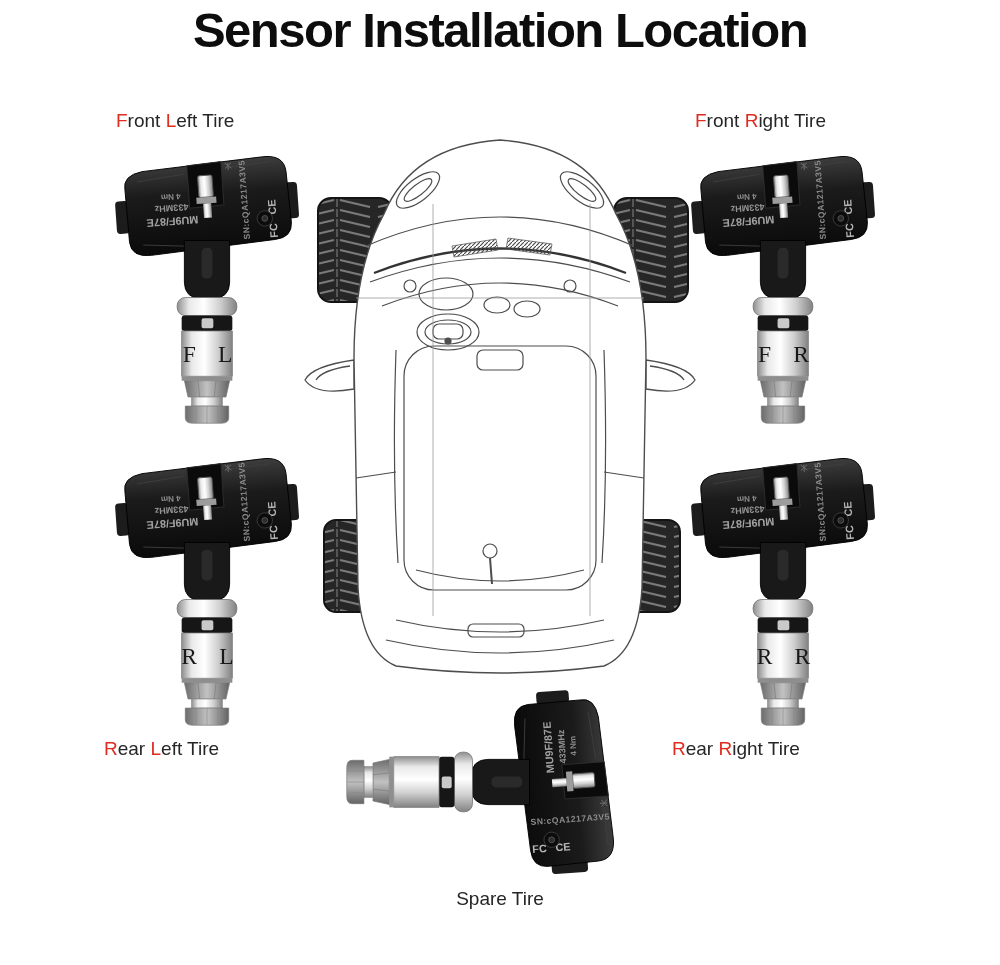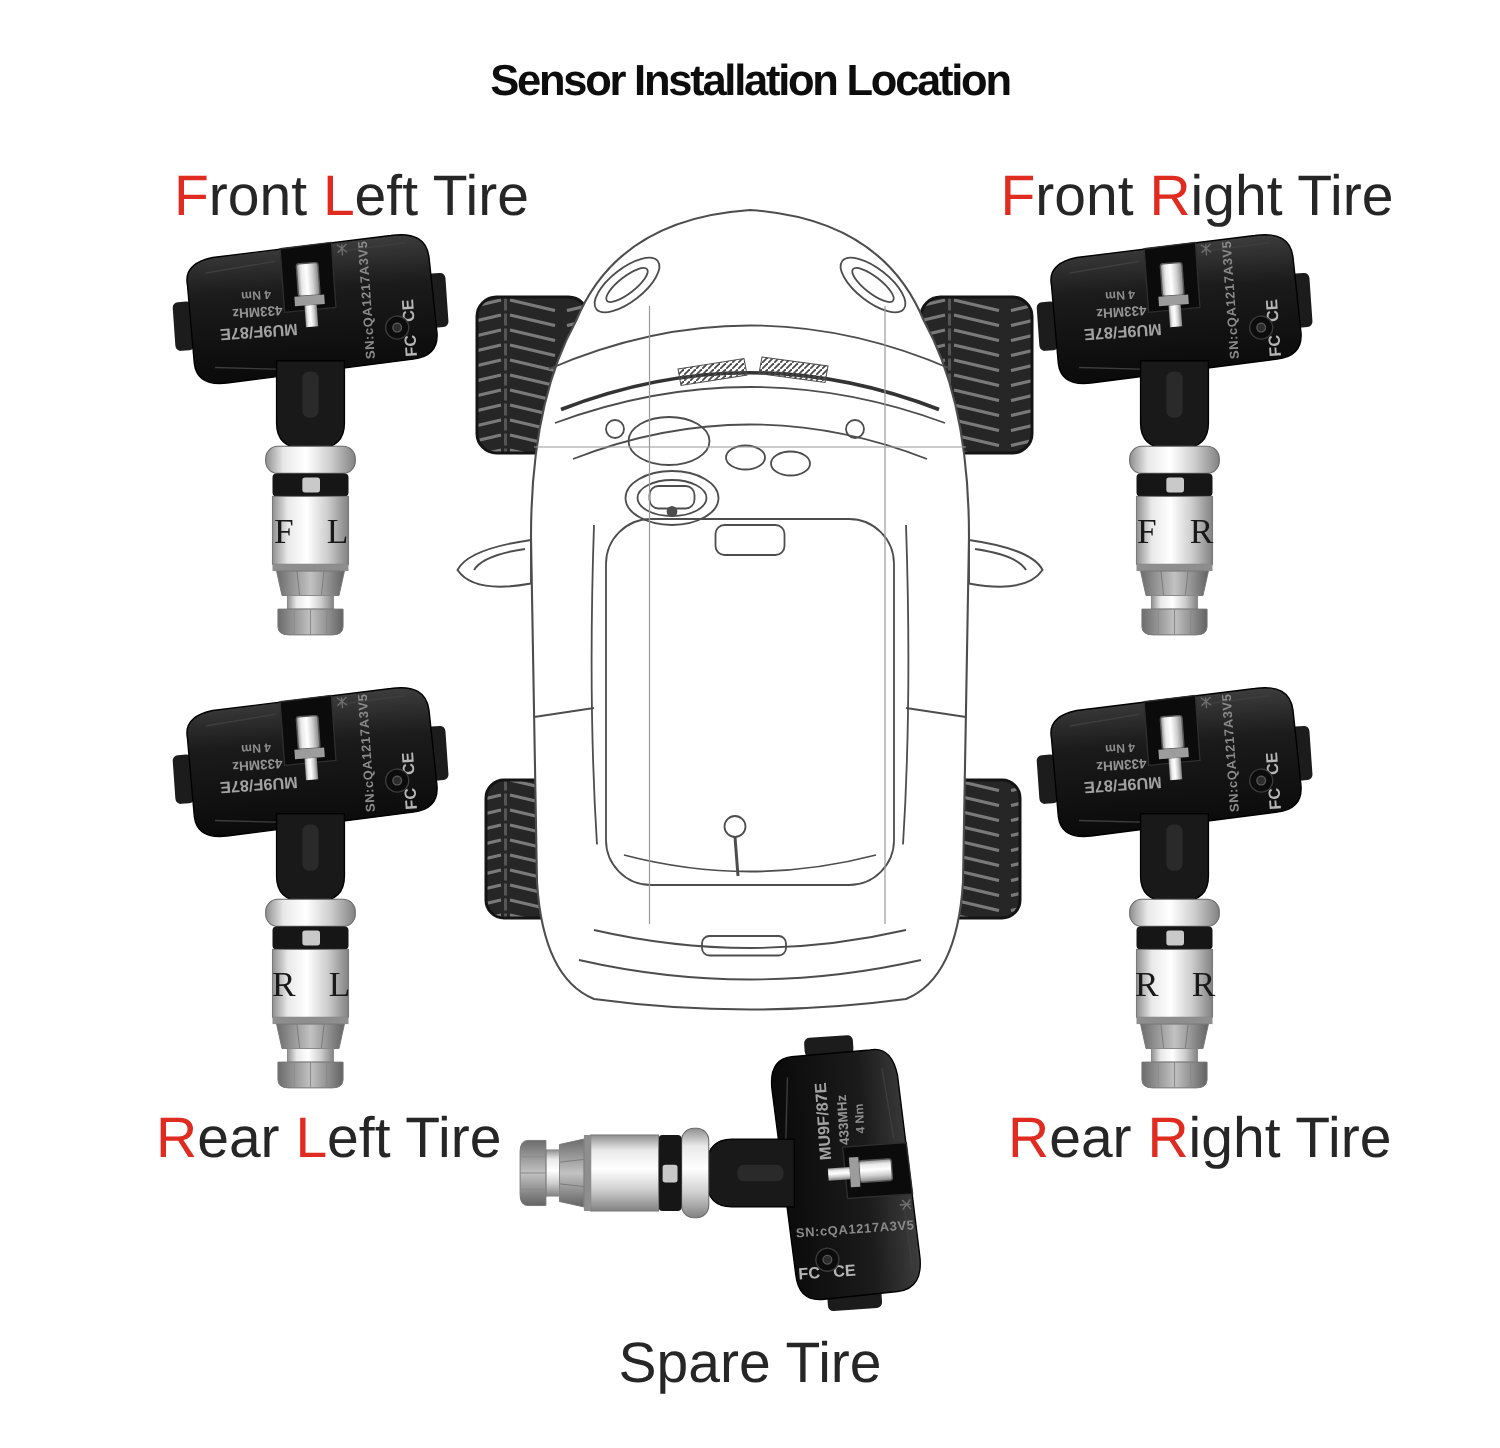--- a/index.html
+++ b/index.html
@@ -1,23 +1,23 @@
 <!DOCTYPE html>
 <html style="--accent-red: #e02b20;"><head>
 <meta charset="utf-8">
 <style>
   html,body{margin:0;padding:0;background:#fff;}
   .page{position:relative;width:1000px;height:965px;background:#ffffff;overflow:hidden;
         font-family:"Liberation Sans",sans-serif;}
   .title{position:absolute;top:2px;left:0;width:100%;text-align:center;
-         font-size:29px;font-weight:bold;letter-spacing:-1.5px;color:#0d0d0d;margin-top:36px;}
-  .tlabel{position:absolute;font-size:38px;color:#262626;white-space:nowrap;}
+         font-size:49px;font-weight:bold;letter-spacing:-1.5px;color:#0d0d0d;}
+  .tlabel{position:absolute;font-size:19px;color:#262626;white-space:nowrap;}
   .tlabel .red{color:var(--accent-red,#e02b20);}
   .l-fl{left:116px;top:110px}
-  .l-fr{left:667px;top:110px}
+  .l-fr{left:695px;top:110px}
   .l-rl{left:104px;top:738px}
   .l-rr{left:672px;top:738px}
   .l-sp{left:400px;top:888px;width:200px;text-align:center}
   .sensor{position:absolute;width:190px;height:276px;}
   .s-fl{left:112px;top:150px}
   .s-fr{left:688px;top:150px}
   .s-rl{left:112px;top:452px}
   .s-rr{left:688px;top:452px}
   .s-sp{left:387px;top:644px;transform:rotate(90deg);}
   .car{position:absolute;left:300px;top:118px;width:400px;height:560px;}

